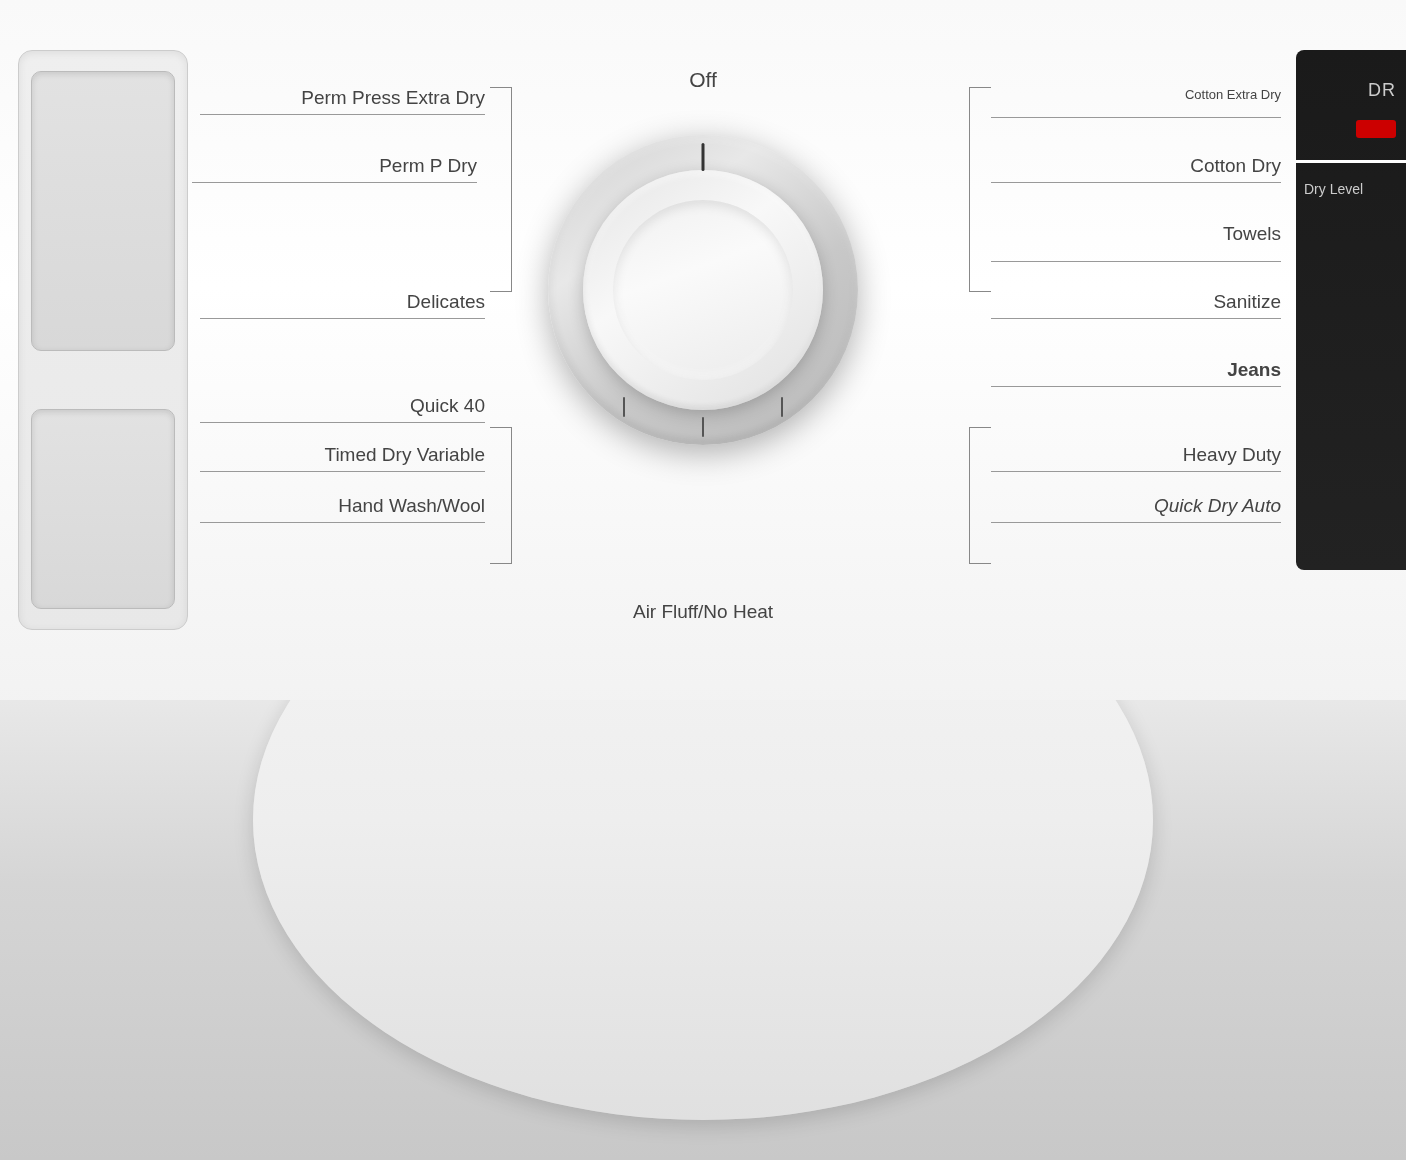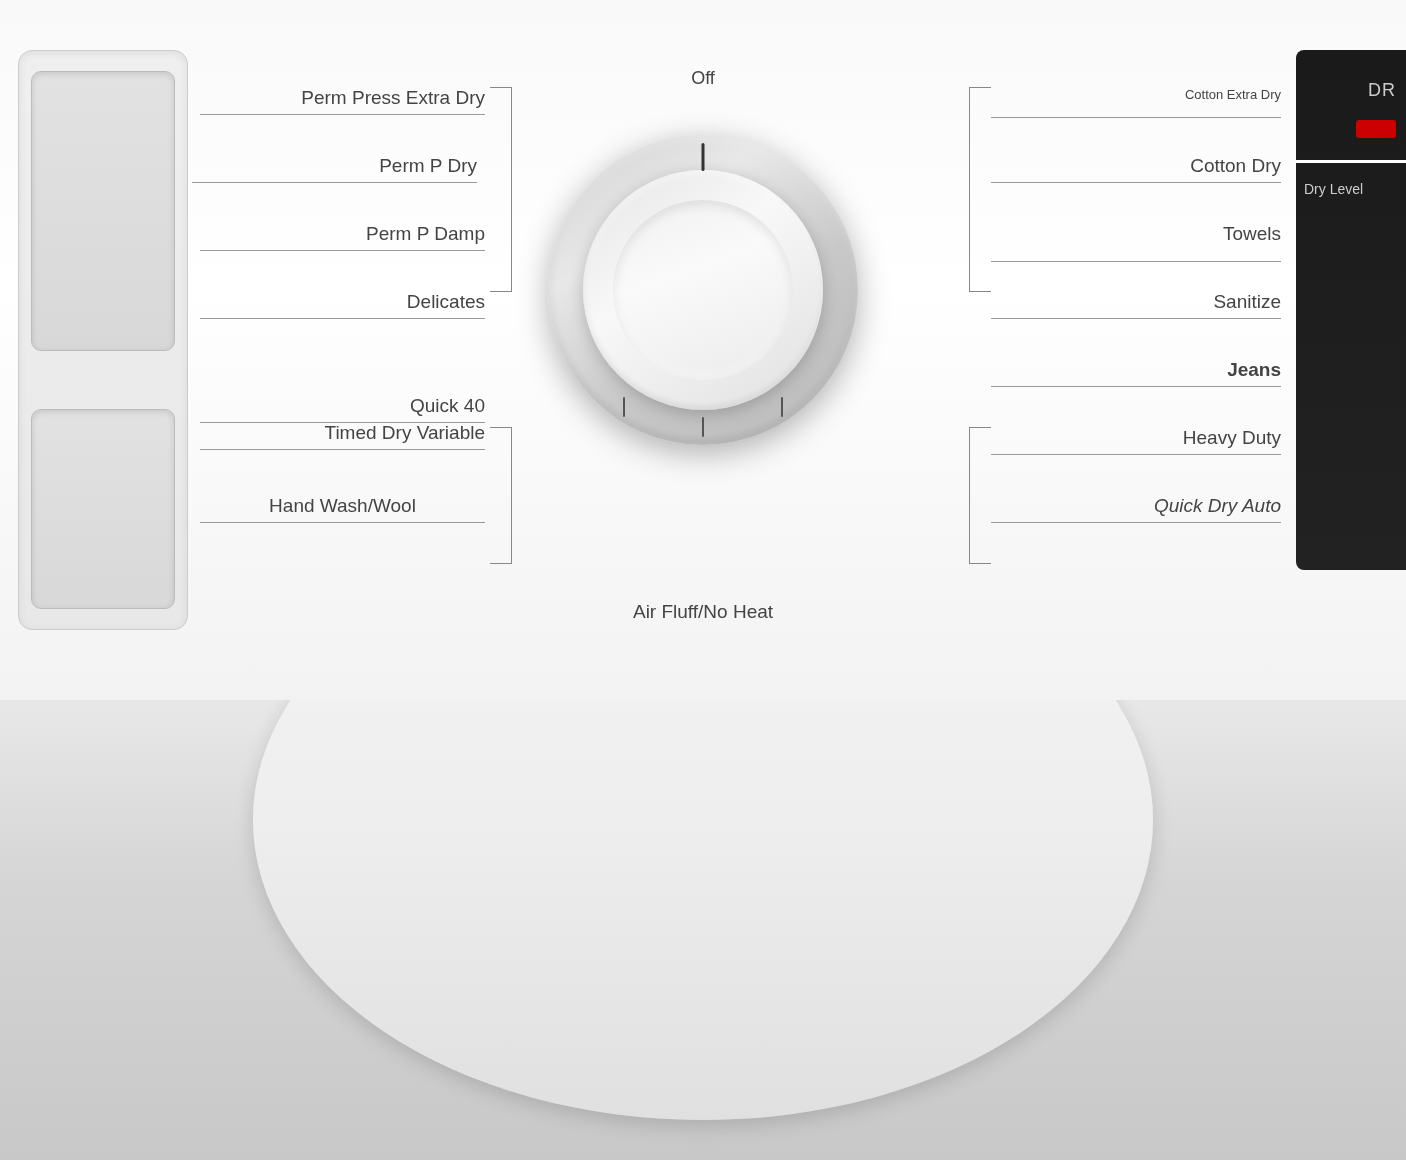--- a/index.html
+++ b/index.html
@@ -212,21 +212,21 @@
       background: #555;
       border-radius: 1px;
     }
 
     
     .off-label {
       position: absolute;
       top: 68px;
       left: 50%;
       transform: translateX(-50%);
-      font-size: 18px;
+      font-size: 21px;
       color: #444;
       font-weight: 400;
     }
 
     
     .bottom-label {
       position: absolute;
       bottom: 108px;
       left: 50%;
       transform: translateX(-50%);
@@ -291,38 +291,35 @@
     <div class="off-label">Off</div>
 
     <div class="label-absolute left-label-1 labels-left" style="position:absolute; top:87px; left:200px; width:285px; text-align:right;">
       <span style="font-size:19px; color:#444; border-bottom:1.5px solid #999; display:block; padding-bottom:5px; text-align:right;">Perm Press Extra Dry</span>
     </div>
 
     <div class="label-absolute" style="position:absolute; top:155px; left:192px; width:285px; text-align:right;">
       <span style="font-size:19px; color:#444; border-bottom:1.5px solid #999; display:block; padding-bottom:5px; text-align:right;">Perm P Dry</span>
     </div>
 
-    <div class="label-absolute" style="position:absolute; top:223px; left:200px; width:285px; text-align:right;">
-      <span style="font-size:19px; color:#444; border-bottom:1.5px solid #999; display:block; padding-bottom:5px; text-align:right;">Perm P Damp</span>
-    </div>
 
     <div class="label-absolute" style="position:absolute; top:291px; left:200px; width:285px; text-align:right;">
       <span style="font-size:19px; color:#444; border-bottom:1.5px solid #999; display:block; padding-bottom:5px; text-align:right;">Delicates</span>
     </div>
 
     <div class="label-absolute" style="position:absolute; top:359px; left:200px; width:285px; text-align:right;margin-top:36px;">
       <span style="font-size:19px; color:#444; border-bottom:1.5px solid #999; display:block; padding-bottom:5px; text-align:right;">Quick 40</span>
     </div>
 
-    <div class="label-absolute" style="position:absolute; top:422px; left:200px; width:285px; text-align:right;">
+    <div class="label-absolute" style="position:absolute; top:444px; left:200px; width:285px; text-align:right;">
       <span style="font-size:19px; color:#444; border-bottom:1.5px solid #999; display:block; padding-bottom:5px; text-align:right;">Timed Dry Variable</span>
     </div>
 
     <div class="label-absolute" style="position:absolute; top:495px; left:200px; width:285px; text-align:right;">
-      <span style="font-size:19px; color:#444; border-bottom:1.5px solid #999; display:block; padding-bottom:5px; text-align:center;">Hand Wash/Wool</span>
+      <span style="font-size:19px; color:#444; border-bottom:1.5px solid #999; display:block; padding-bottom:5px; text-align:right;">Hand Wash/Wool</span>
     </div>
 
     <div class="label-absolute" style="position:absolute; top:87px; right:125px; width:290px; text-align:left;">
       <span style="font-size:13px; color:#444; border-bottom:1.5px solid #999; display:block; padding-bottom:15px; text-align:right;">Cotton Extra Dry</span>
     </div>
 
     <div class="label-absolute" style="position:absolute; top:155px; right:125px; width:290px; text-align:left;">
       <span style="font-size:19px; color:#444; border-bottom:1.5px solid #999; display:block; padding-bottom:5px; text-align:right;">Cotton Dry</span>
     </div>
 
@@ -332,21 +329,21 @@
 
     <div class="label-absolute" style="position:absolute; top:291px; right:125px; width:290px; text-align:left;">
       <span style="font-size:19px; color:#444; border-bottom:1.5px solid #999; display:block; padding-bottom:5px; text-align:right;">Sanitize</span>
     </div>
 
     <div class="label-absolute" style="position:absolute; top:359px; right:125px; width:290px; text-align:left;">
       <span style="font-size:19px; color:#444; border-bottom:1.5px solid #999; display:block; padding-bottom:5px; text-align:right;font-weight:bold;">Jeans</span>
     </div>
 
     <div class="label-absolute" style="position:absolute; top:427px; right:125px; width:290px; text-align:left;">
-      <span style="font-size:19px; color:#444; border-bottom:1.5px solid #999; display:block; padding-bottom:5px; text-align:right;">Heavy Duty</span>
+      <span style="font-size:19px; color:#444; border-bottom:1.5px solid #999; display:block; padding-bottom:5px; text-align:right;margin-top:17px;">Heavy Duty</span>
     </div>
 
     <div class="label-absolute" style="position:absolute; top:495px; right:125px; width:290px; text-align:left;font-style:italic;">
       <span style="font-size:19px; color:#444; border-bottom:1.5px solid #999; display:block; padding-bottom:5px; text-align:right;">Quick Dry Auto</span>
     </div>
 
     <div style="position:absolute; left:490px; top:87px; width:22px; height:205px; border-top:1.5px solid #888; border-right:1.5px solid #888; border-bottom:1.5px solid #888;"></div>
 
     <div style="position:absolute; left:490px; top:427px; width:22px; height:137px; border-top:1.5px solid #888; border-right:1.5px solid #888; border-bottom:1.5px solid #888;"></div>
 

